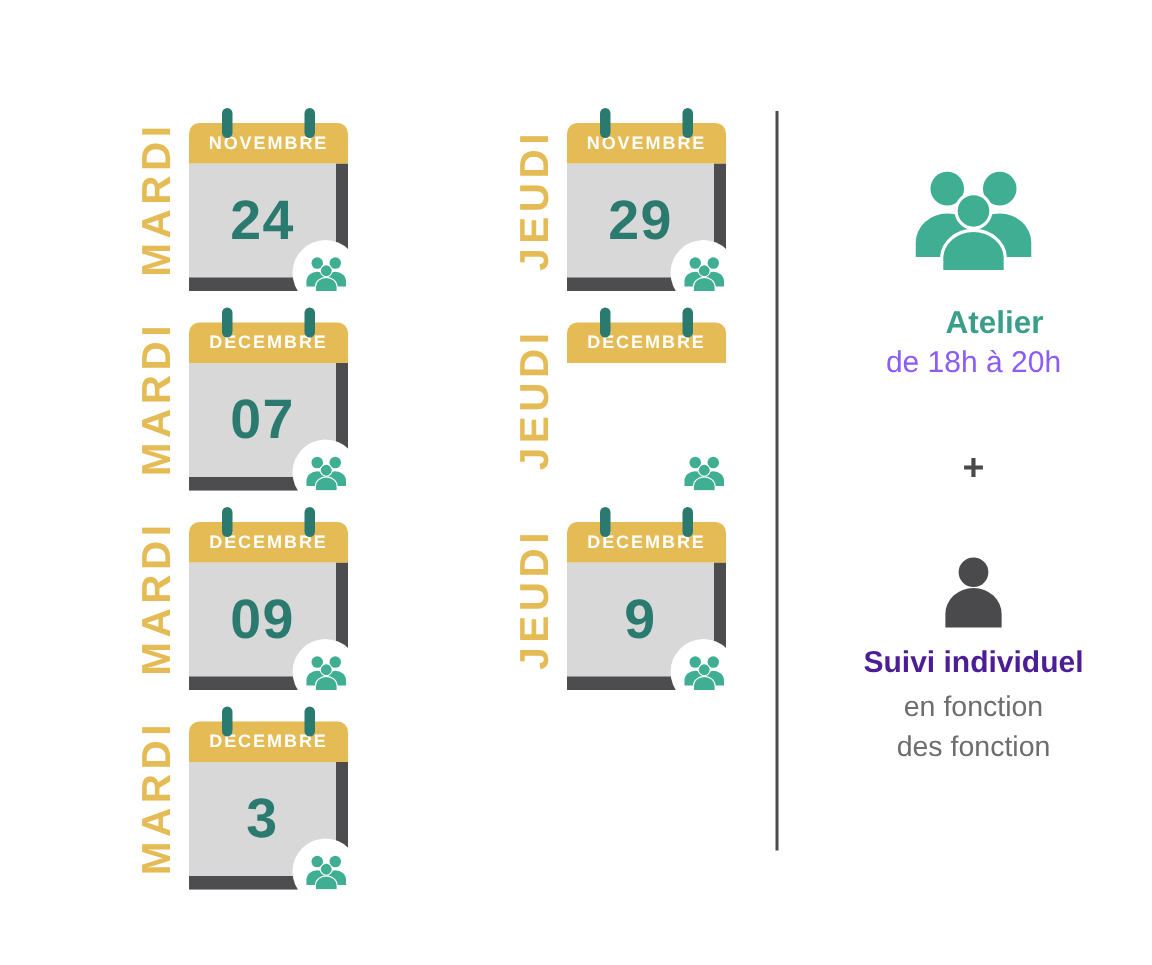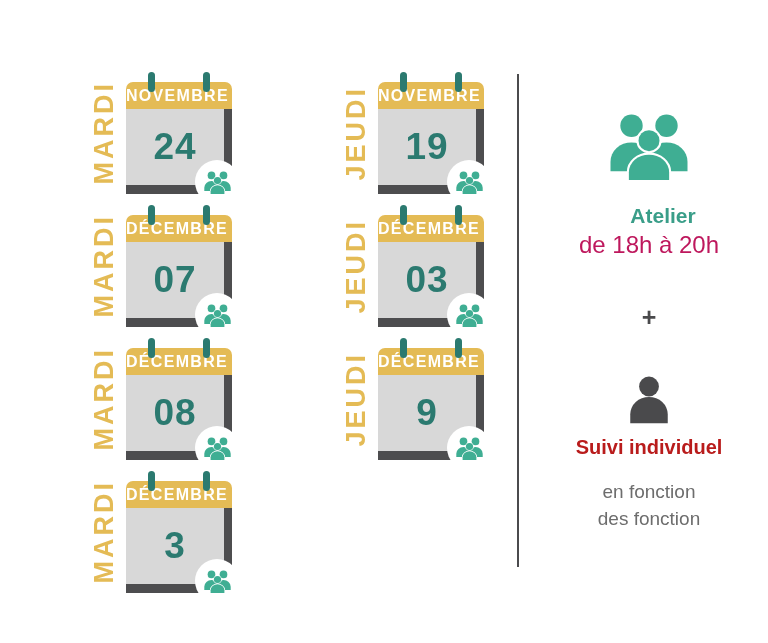--- a/index.html
+++ b/index.html
@@ -47,24 +47,24 @@
   .pin-l { left: 22px; }
   .pin-r { right: 22px; }
 
   .cal-header {
     position: relative;
     margin-top: 10px;
     height: 27px;
     background: var(--gold, #E4BB55);
     border-radius: 7px 7px 0 0;
     color: #ffffff;
-    font-size: 16px;
+    font-size: 12px;
     font-weight: bold;
     letter-spacing: 1.3px;
-    text-align: left;
+    text-align: center;
     line-height: 27px;
     z-index: 1;
   }
 
   .cal-body {
     height: 85px;
     background: var(--cal-body, #D8D8D8);
     border-right: 8px solid var(--cal-frame, #4D4D4F);
     border-bottom: 9px solid var(--cal-frame, #4D4D4F);
     display: flex; align-items: center; justify-content: center;
@@ -100,26 +100,26 @@
   
   .side-panel {
     position: absolute;
     left: 540px; top: 84px;
     width: 218px;
     display: flex; flex-direction: column; align-items: center;
     text-align: center;
   }
   .workshop-icon { width: 84px; height: 70px; fill: var(--teal, #3FAE93); margin-top: 26px; }
   .workshop-title { margin-top: 24px; font-size: 21px; font-weight: bold; color: var(--teal-text, #3A9E89); margin-left: 28px; }
-  .workshop-time  { margin-top: 3px; font-size: 24px; color: #be185d; }
+  .workshop-time  { margin-top: 3px; font-size: 20px; color: #8b5cf6; }
   .plus-sign { margin-top: 44px; font-size: 25px; font-weight: bold; color: var(--dark, #4A4A4C); }
   .person-icon { margin-top: 44px; width: 42px; height: 48px; fill: var(--dark, #4A4A4C); }
-  .followup-title { margin-top: 12px; font-size: 20px; font-weight: bold; color: #b91c1c; }
+  .followup-title { margin-top: 12px; font-size: 20px; font-weight: bold; color: #4c1d95; }
   .followup-line { font-size: 19px; color: var(--gray-text, #6D6D6D); line-height: 1.4; }
-  .followup-line.first { margin-top: 20px; }
+  .followup-line.first { margin-top: 5px; }
 
   .svg-defs { position: absolute; width: 0; height: 0; overflow: hidden; }
 </style>
 </head>
 <body>
 
 <svg class="svg-defs" aria-hidden="true">
   <defs>
     <symbol id="sym-group" viewBox="0 0 48 40">
       <circle cx="14" cy="9" r="6.4"></circle>
@@ -180,21 +180,21 @@
 
     <div class="cal-row">
       <div class="day-label-box">
         <span class="day-label">MARDI</span>
       </div>
       <div class="cal">
         <span class="pin pin-l"></span>
         <span class="pin pin-r"></span>
         <div class="cal-header">DÉCEMBRE</div>
         <div class="cal-body">
-          <span class="cal-date">08</span>
+          <span class="cal-date">09</span>
         </div>
         <span class="badge">
           <svg class="badge-icon" viewBox="0 0 48 40" aria-hidden="true">
               <use href="#sym-group"></use>
             </svg>
         </span>
       </div>
     </div>
 
     <div class="cal-row">
@@ -222,41 +222,38 @@
 
     <div class="cal-row">
       <div class="day-label-box">
         <span class="day-label">JEUDI</span>
       </div>
       <div class="cal">
         <span class="pin pin-l"></span>
         <span class="pin pin-r"></span>
         <div class="cal-header">NOVEMBRE</div>
         <div class="cal-body">
-          <span class="cal-date">19</span>
+          <span class="cal-date">29</span>
         </div>
         <span class="badge">
           <svg class="badge-icon" viewBox="0 0 48 40" aria-hidden="true">
               <use href="#sym-group"></use>
             </svg>
         </span>
       </div>
     </div>
 
     <div class="cal-row">
       <div class="day-label-box">
         <span class="day-label">JEUDI</span>
       </div>
       <div class="cal">
         <span class="pin pin-l"></span>
         <span class="pin pin-r"></span>
         <div class="cal-header">DÉCEMBRE</div>
-        <div class="cal-body">
-          <span class="cal-date">03</span>
-        </div>
         <span class="badge">
           <svg class="badge-icon" viewBox="0 0 48 40" aria-hidden="true">
               <use href="#sym-group"></use>
             </svg>
         </span>
       </div>
     </div>
 
     <div class="cal-row">
       <div class="day-label-box">

